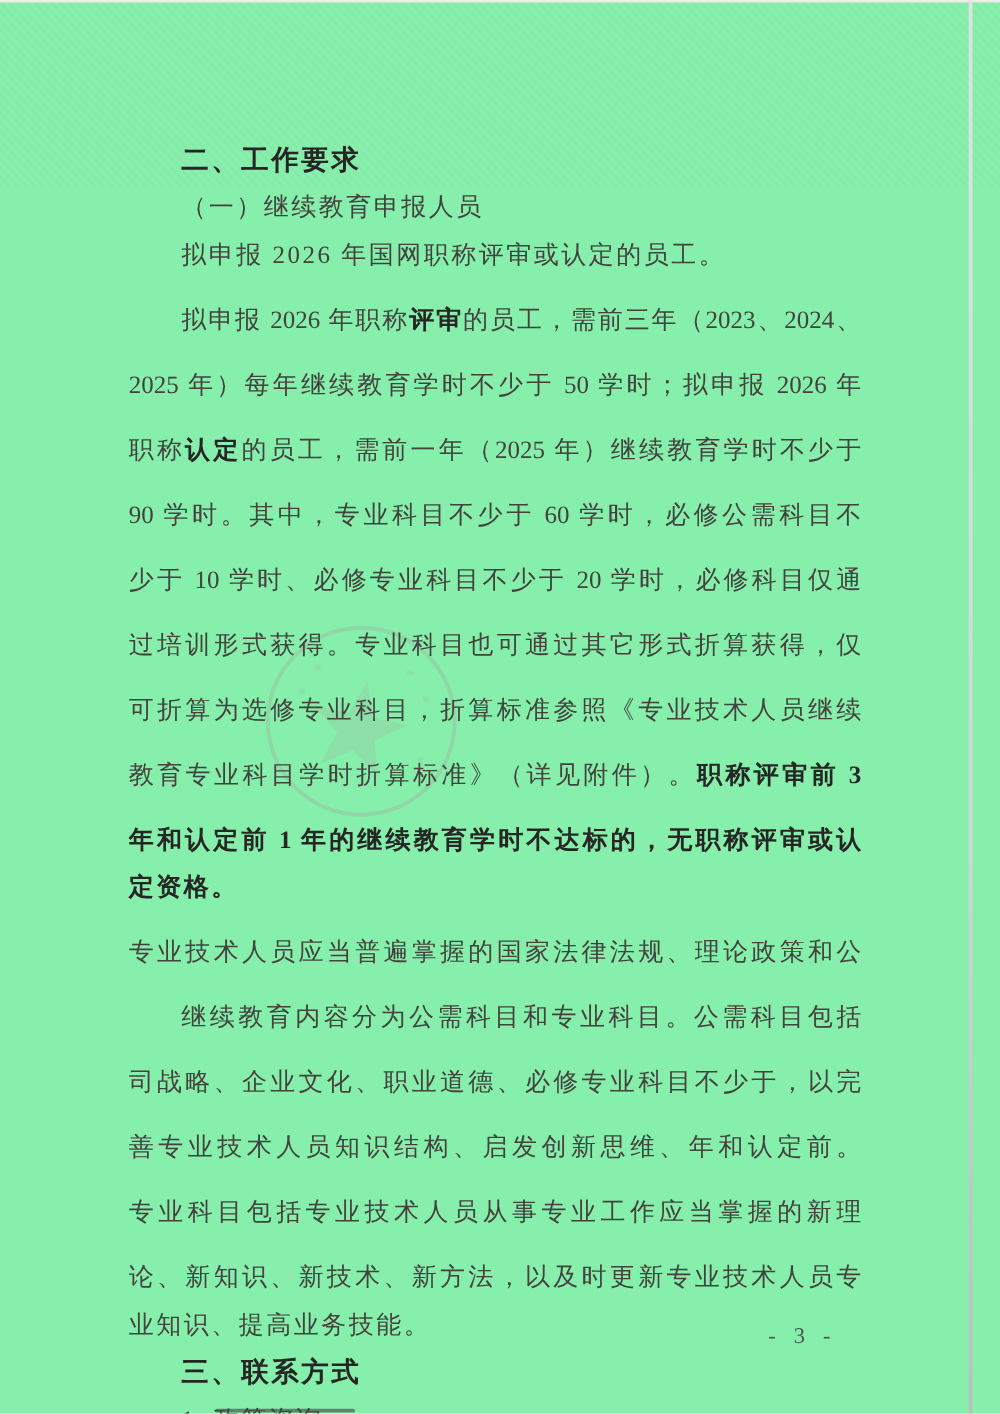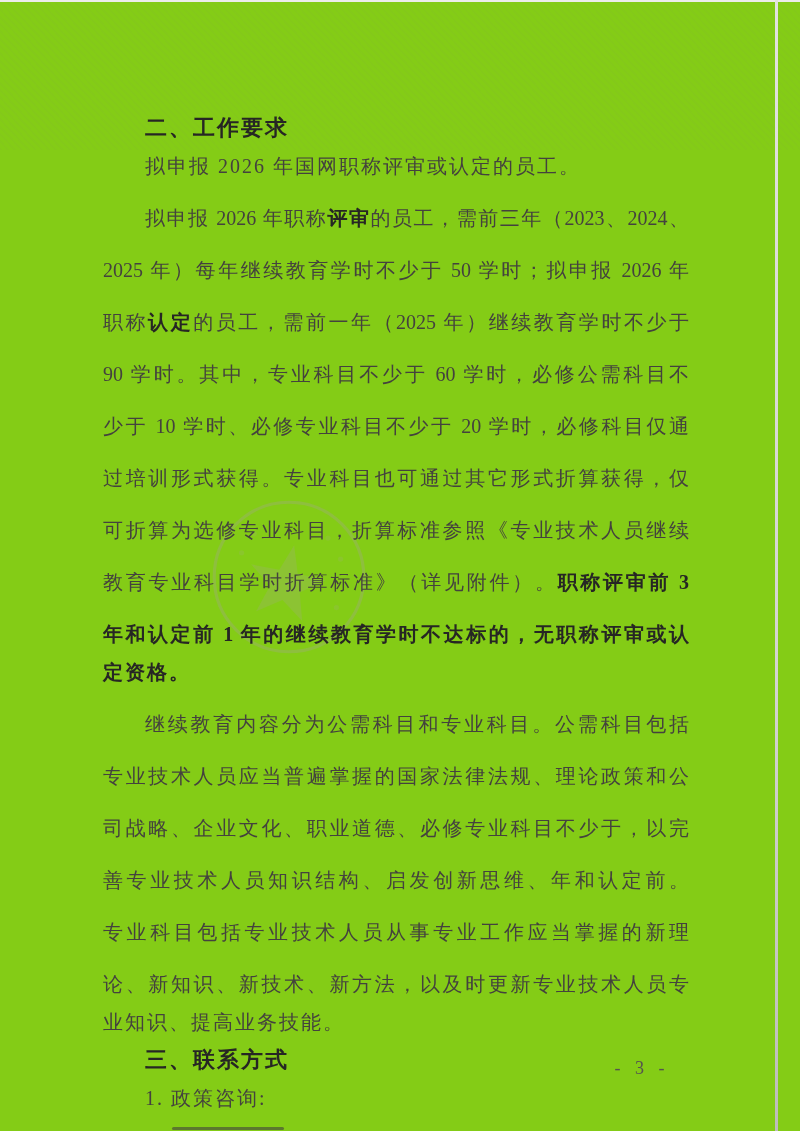--- a/index.html
+++ b/index.html
@@ -1,21 +1,21 @@
 <!DOCTYPE html>
 <html><head>
 <meta charset="utf-8">
 <style>
   * { margin: 0; padding: 0; box-sizing: border-box; }
   html, body { background: #ffffff; }
   .page {
     position: relative;
     width: 800px;
     height: 1131px;
-    background: #84cc16;
+    background: #86efac;
     overflow: hidden;
     font-family: "Liberation Serif", "DejaVu Serif", serif;
   }
   .page-edge-top {
     position: absolute; left: 0; top: 0; width: 800px; height: 2px;
     background: #ececea;
   }
   .page-edge-right {
     position: absolute; left: 775px; top: 0; width: 3px; height: 1131px;
     background: linear-gradient(#e2e2e0, #d4d4d2 60%, #bdbdbb);
@@ -87,33 +87,34 @@
       <circle cx="30" cy="52" r="2.5" fill="#a8a49c" opacity="0.3"></circle>
       <circle cx="42" cy="34" r="2.5" fill="#a8a49c" opacity="0.3"></circle>
       <circle cx="112" cy="38" r="2.5" fill="#a8a49c" opacity="0.3"></circle>
       <circle cx="124" cy="58" r="2.5" fill="#a8a49c" opacity="0.3"></circle>
       <circle cx="120" cy="104" r="2.5" fill="#a8a49c" opacity="0.3"></circle>
     </svg>
   </div>
 
   <div class="content">
       <div class="line heading indent"><span class="b">二、工作要求</span></div>
+      <div class="line indent"><span>（一）继续教育申报人员</span></div>
       <div class="line indent"><span>拟申报 2026 年国网职称评审或认定的员工。</span></div>
       <div class="line indent justify"><span>拟申报 2026 年职称</span><span class="b">评审</span><span>的员工，需前三年（2023、2024、</span></div>
       <div class="line justify"><span>2025 年）每年继续教育学时不少于 50 学时；拟申报 2026 年</span></div>
       <div class="line justify"><span>职称</span><span class="b">认定</span><span>的员工，需前一年（2025 年）继续教育学时不少于</span></div>
       <div class="line justify"><span>90 学时。其中，专业科目不少于 60 学时，必修公需科目不</span></div>
       <div class="line justify"><span>少于 10 学时、必修专业科目不少于 20 学时，必修科目仅通</span></div>
       <div class="line justify"><span>过培训形式获得。专业科目也可通过其它形式折算获得，仅</span></div>
       <div class="line justify"><span>可折算为选修专业科目，折算标准参照《专业技术人员继续</span></div>
       <div class="line justify"><span>教育专业科目学时折算标准》（详见附件）。</span><span class="b">职称评审前 3</span></div>
       <div class="line justify"><span class="b">年和认定前 1 年的继续教育学时不达标的，无职称评审或认</span></div>
       <div class="line"><span class="b">定资格。</span></div>
+      <div class="line justify"><span>专业技术人员应当普遍掌握的国家法律法规、理论政策和公</span></div>
       <div class="line indent justify"><span>继续教育内容分为公需科目和专业科目。公需科目包括</span></div>
-      <div class="line justify"><span>专业技术人员应当普遍掌握的国家法律法规、理论政策和公</span></div>
       <div class="line justify"><span>司战略、企业文化、职业道德、必修专业科目不少于，以完</span></div>
       <div class="line justify"><span>善专业技术人员知识结构、启发创新思维、年和认定前。</span></div>
       <div class="line justify"><span>专业科目包括专业技术人员从事专业工作应当掌握的新理</span></div>
       <div class="line justify"><span>论、新知识、新技术、新方法，以及时更新专业技术人员专</span></div>
       <div class="line"><span>业知识、提高业务技能。</span></div>
       <div class="line heading indent"><span class="b">三、联系方式</span></div>
       <div class="line indent"><span>1. 政策咨询:</span></div>
     </div>
 
   <div class="page-number">- 3 -</div>

